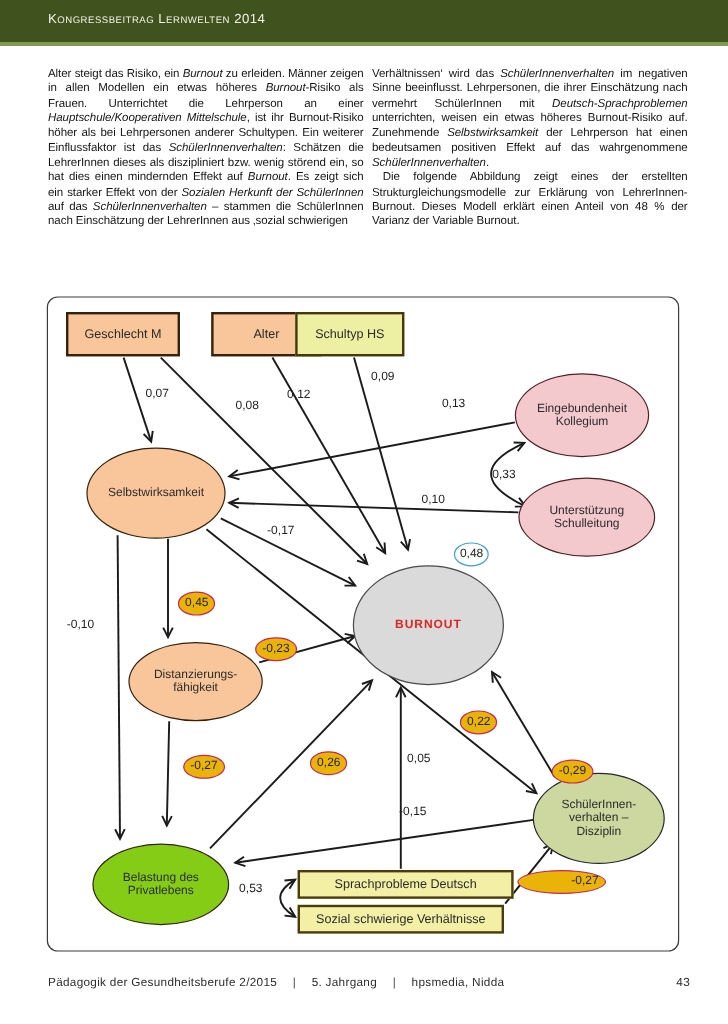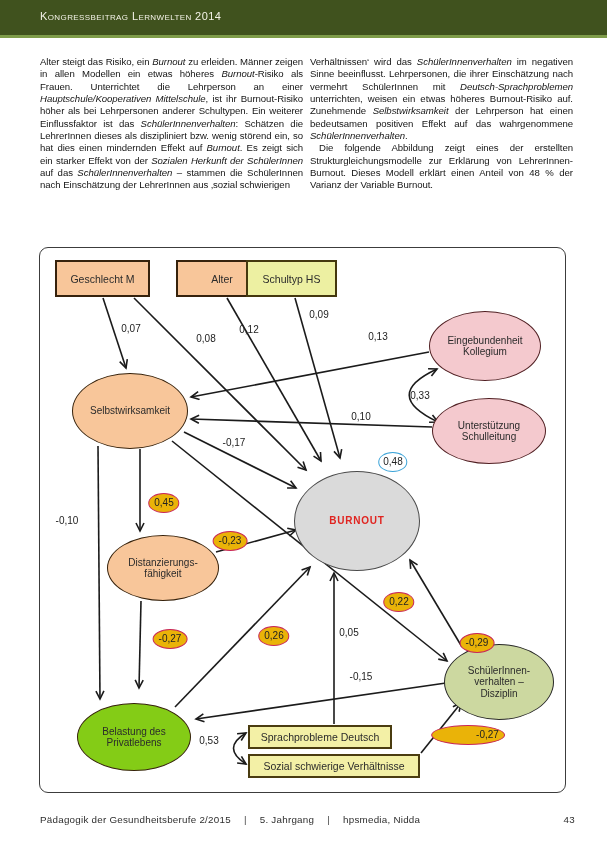--- a/index.html
+++ b/index.html
@@ -95,41 +95,41 @@
 Schulleitung</div>
       <div class="node ellipse" style="left: 72px; top: 373px; width: 116px; height: 76px; background: rgb(248, 198, 154); border-color: rgb(54, 34, 12);">Selbstwirksamkeit</div>
       <div class="node ellipse burnout-label" style="left: 294px; top: 471px; width: 126px; height: 100px; background: rgb(218, 218, 218); border-color: rgb(74, 74, 74); color: rgb(224, 36, 32);">BURNOUT</div>
       <div class="node ellipse" style="left: 107px; top: 535px; width: 112px; height: 66px; background: rgb(248, 198, 154); border-color: rgb(54, 34, 12);">Distanzierungs-
 fähigkeit</div>
       <div class="node ellipse" style="left: 77px; top: 703px; width: 114px; height: 68px; background: #84cc16; border-color: rgb(54, 34, 12);">Belastung des
 Privatlebens</div>
       <div class="node ellipse" style="left: 444px; top: 644px; width: 110px; height: 76px; background: rgb(204, 216, 160); border-color: rgb(39, 39, 39);">SchülerInnen-
 verhalten –
 Disziplin</div>
-      <div class="node rect" style="left: 248px; top: 725px; width: 144px; height: 24px; background: rgb(243, 240, 166); border-color: rgb(74, 60, 16);">Sprachprobleme Deutsch</div>
+      <div class="node rect" style="left: 248px; top: 725px; width: 180px; height: 24px; background: rgb(243, 240, 166); border-color: rgb(74, 60, 16);">Sprachprobleme Deutsch</div>
       <div class="node rect" style="left: 248px; top: 754px; width: 172px; height: 24px; background: rgb(243, 240, 166); border-color: rgb(74, 60, 16);">Sozial schwierige Verhältnisse</div>
       <div class="val" style="left: 131px; top: 329px;">0,07</div>
       <div class="val" style="left: 206px; top: 339px;">0,08</div>
       <div class="val" style="left: 249px; top: 330px;">0,12</div>
       <div class="val" style="left: 319px; top: 315px;">0,09</div>
       <div class="val" style="left: 378px; top: 337px;">0,13</div>
       <div class="val" style="left: 361px; top: 417px;">0,10</div>
       <div class="val" style="left: 420px; top: 396px;">0,33</div>
       <div class="val" style="left: 234px; top: 443px;">-0,17</div>
       <div class="val red" style="border-color: rgb(200, 38, 90); left: 164px; top: 503px;">0,45</div>
       <div class="val" style="left: 67px; top: 521px;">-0,10</div>
       <div class="val red" style="border-color: rgb(200, 38, 90); left: 399px; top: 602px;">0,22</div>
       <div class="val red" style="border-color: rgb(200, 38, 90); left: 230px; top: 541px;">-0,23</div>
       <div class="val red" style="border-color: rgb(200, 38, 90); left: 170px; top: 639px;">-0,27</div>
       <div class="val red" style="border-color: rgb(200, 38, 90); left: 274px; top: 636px;">0,26</div>
       <div class="val" style="left: 349px; top: 633px;">0,05</div>
       <div class="val" style="left: 209px; top: 741px;">0,53</div>
       <div class="val red" style="border-color: rgb(200, 38, 90); left: 468px; top: 735px; padding-left: 44px;">-0,27</div>
       <div class="val red" style="border-color: rgb(200, 38, 90); left: 477px; top: 597px; margin-top: 46px;">-0,29</div>
-      <div class="val" style="left: 361px; top: 677px;">-0,15</div>
+      <div class="val" style="left: 344px; top: 677px;">-0,15</div>
       <div class="val blue" style="border-color: rgb(58, 163, 216); left: 393px; top: 462px;">0,48</div>
     </div>
 
   <div class="footer">
     <span id="footer-parts"><span>Pädagogik der Gesundheitsberufe 2/2015</span><span class="sep">|</span><span>5. Jahrgang</span><span class="sep">|</span><span>hpsmedia, Nidda</span></span>
     <span class="page-num">43</span>
   </div>
 
 </div>
 

